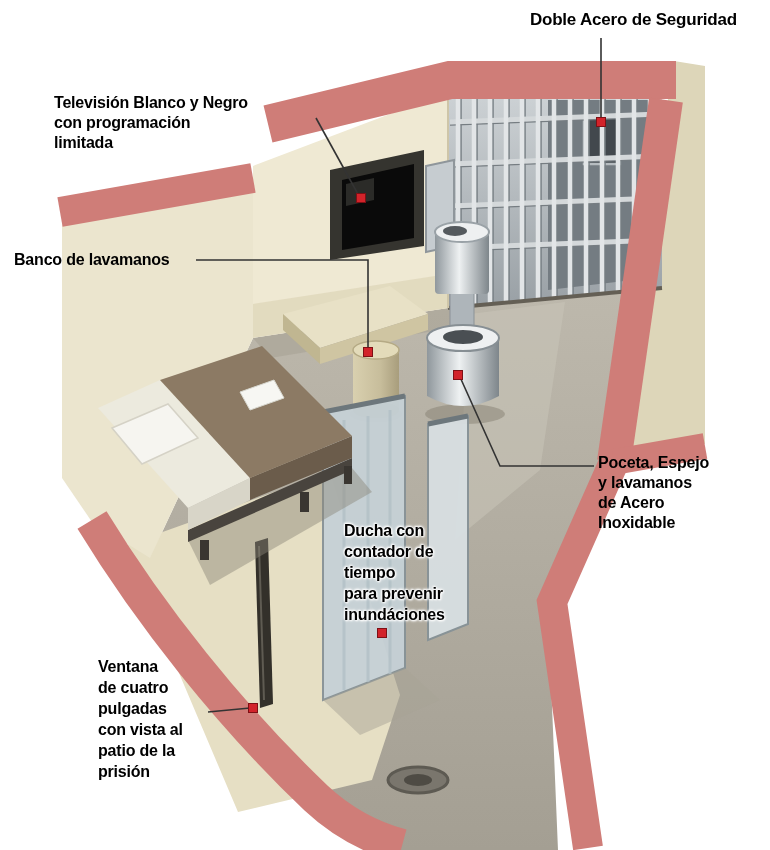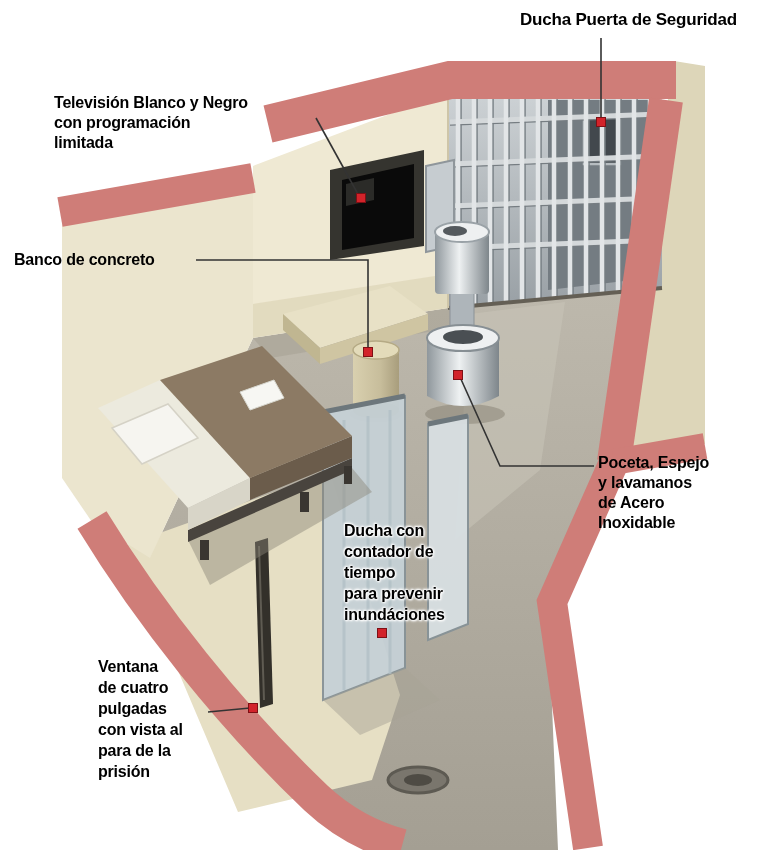--- a/index.html
+++ b/index.html
@@ -156,34 +156,34 @@
     </g>
   </svg>
 
   <div class="marker m-door"></div>
   <div class="marker m-tv"></div>
   <div class="marker m-bench"></div>
   <div class="marker m-toilet"></div>
   <div class="marker m-shower"></div>
   <div class="marker m-window"></div>
 
-  <div class="label l-door">Ducha Puerta de Seguridad</div>
+  <div class="label l-door">Doble Acero de Seguridad</div>
   <div class="label l-tv">Televisión Blanco y Negro
 con programación
 limitada</div>
-  <div class="label l-bench">Banco de concreto</div>
+  <div class="label l-bench">Banco de lavamanos</div>
   <div class="label l-toilet">Poceta, Espejo
 y lavamanos
 de Acero
 Inoxidable</div>
   <div class="label l-shower halo">Ducha con
 contador de
 tiempo
 para prevenir
 inundáciones</div>
   <div class="label l-window halo">Ventana
 de cuatro
 pulgadas
 con vista al
-para de la
+patio de la
 prisión</div>
 
 </div>
 
 </body></html>

